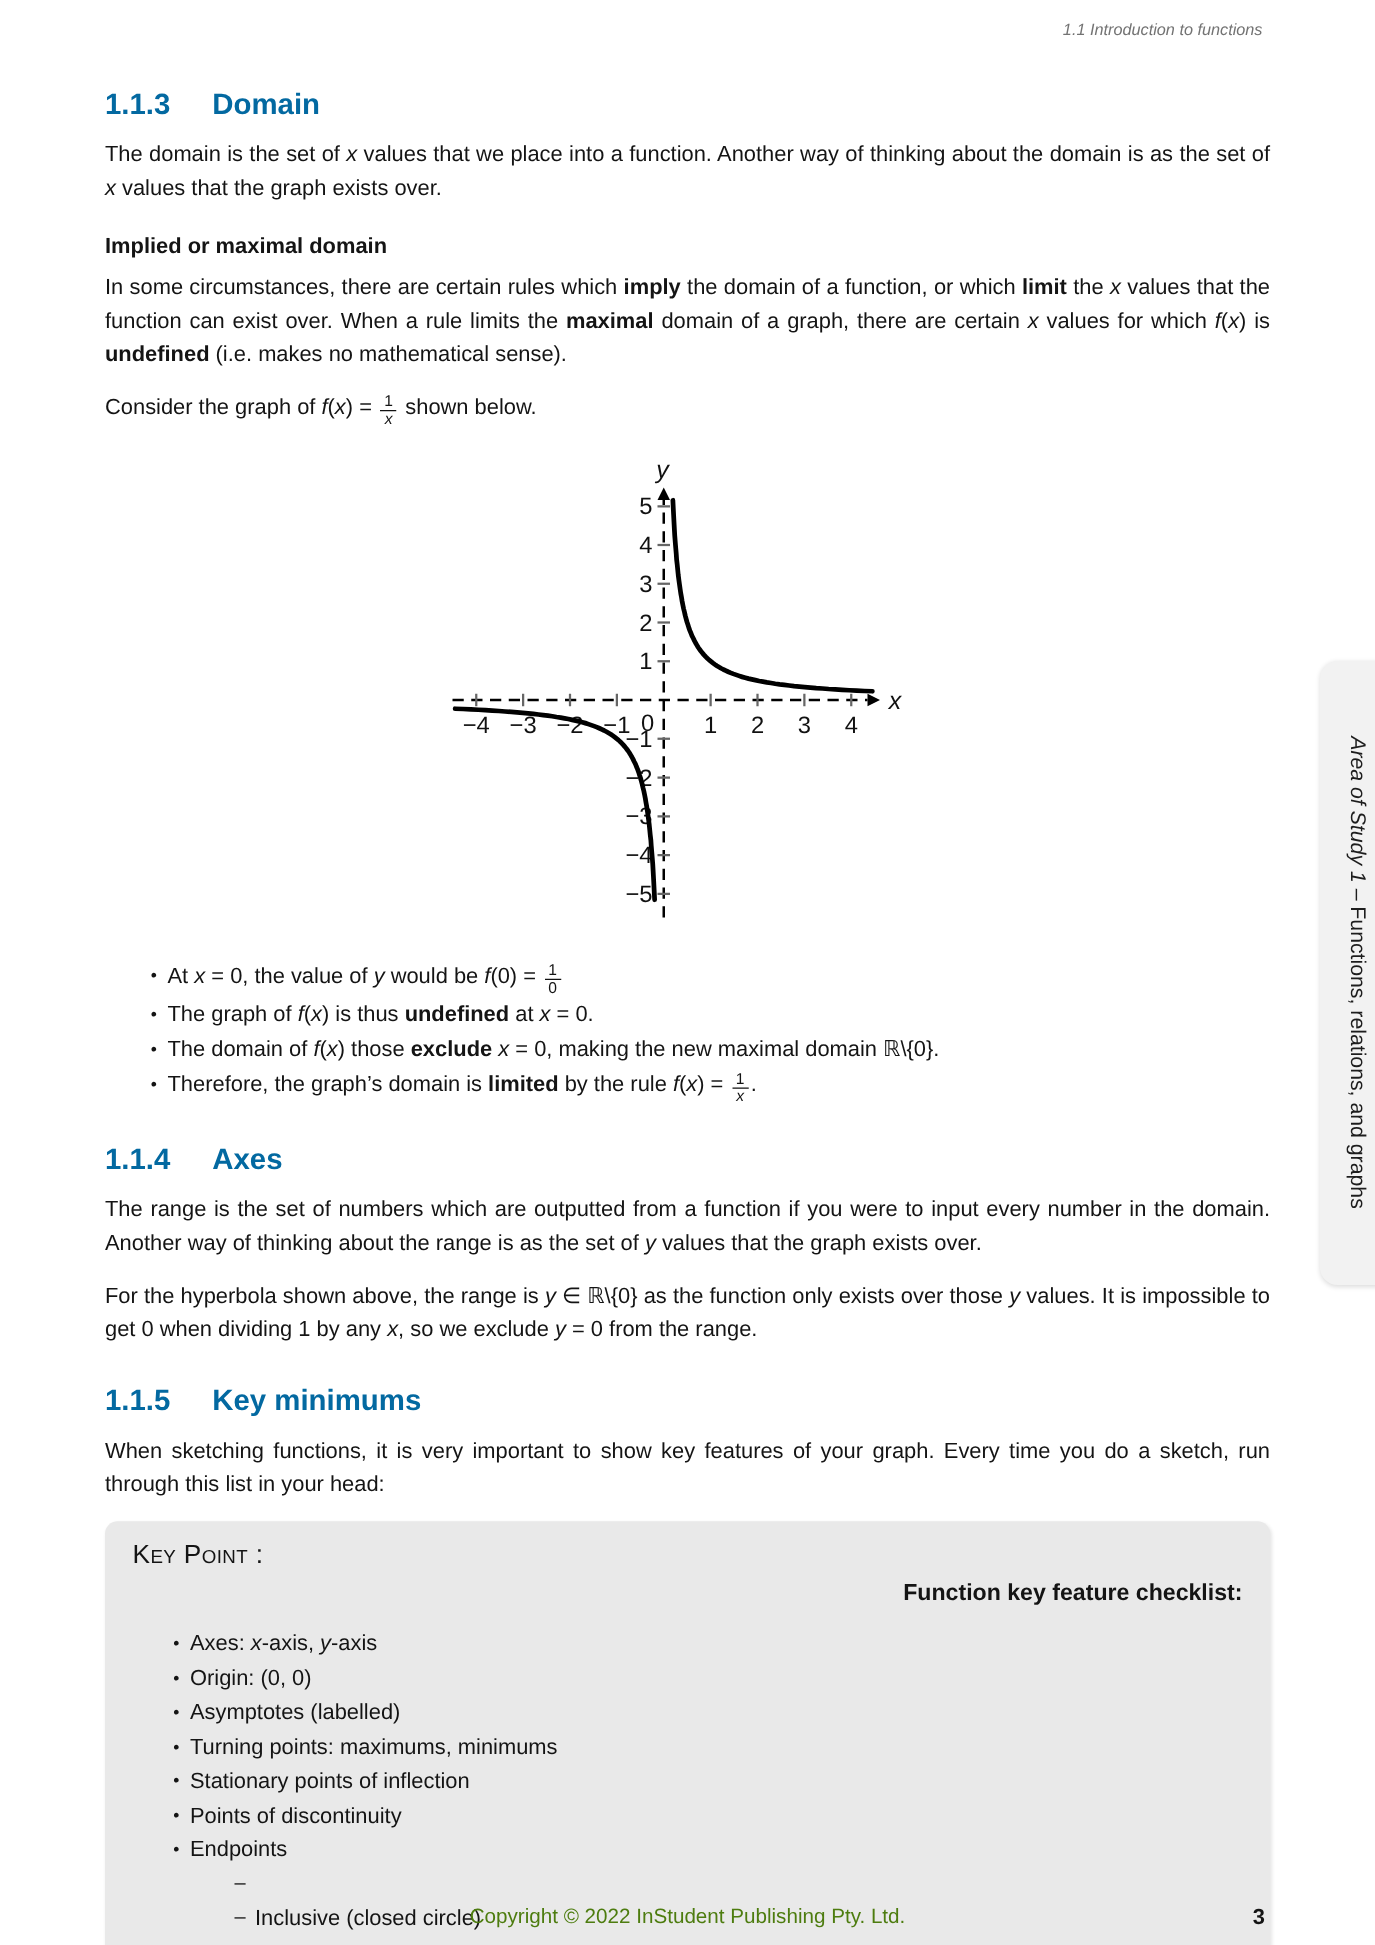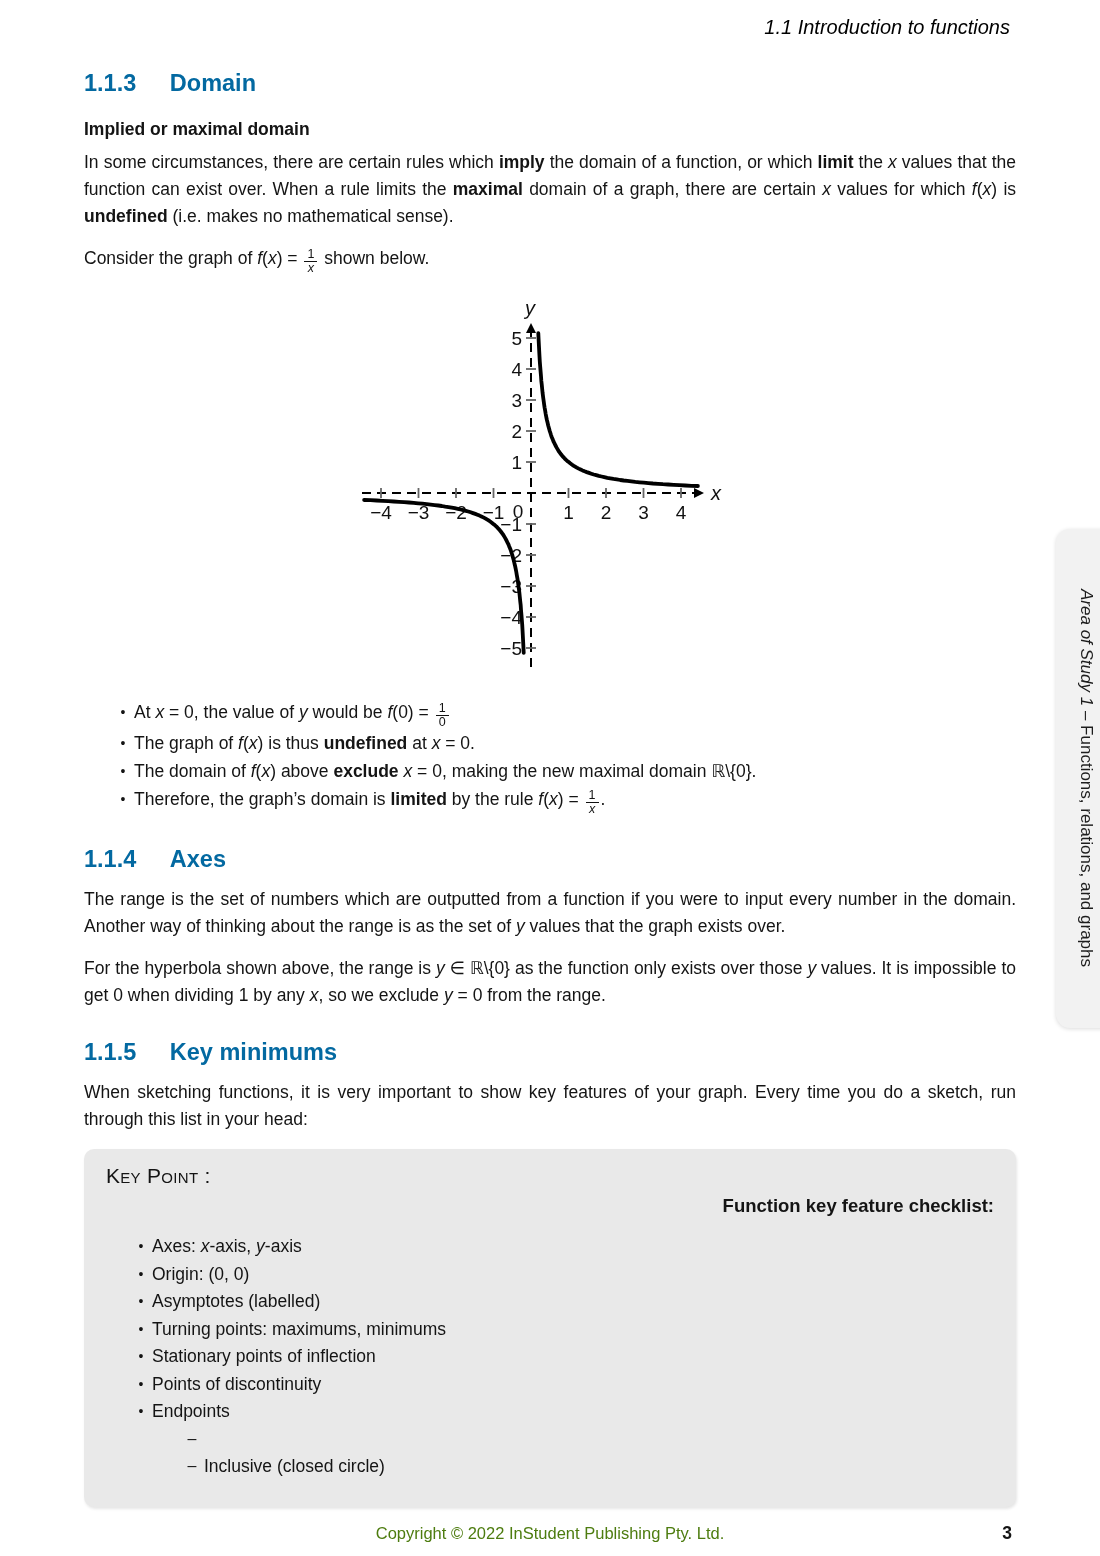--- a/index.html
+++ b/index.html
@@ -4,21 +4,21 @@
 <style>
   * { box-sizing: border-box; }
   html,body { margin:0; padding:0; background:#ffffff; }
   .page {
     position:relative; width:1100px; height:1556px; background:#fff;
     font-family:"Liberation Sans","DejaVu Sans",sans-serif; color:#141414;
     overflow:hidden;
   }
   .running-head {
     position:absolute; top:16px; right:90px;
-    font-style:italic; font-size:20px; color:#000000;
+    font-style:italic; font-size:13px; color:#737373;
   }
   .content { position:absolute; left:84px; top:0; width:932px; padding-top:70px; }
 
   h2.sec { font-size:23.5px; font-weight:bold; margin:0 0 13px 0; color:#0369a1; }
   h2.sec .sec-num { display:inline-block; }
   h2.sec .sec-title { display:inline-block; margin-left:27px; }
   h2.sec.later { margin-top:30px; }
 
   .h3 { font-size:17.5px; font-weight:bold; margin:22px 0 9px 0; }
 
@@ -78,20 +78,21 @@
 
   <div class="running-head">1.1 Introduction to functions</div>
 
   <div class="content">
 
     <h2 class="sec">
       <span class="sec-num">1.1.3</span>
       <span class="sec-title">Domain</span>
     </h2>
 
+    <p class="body"><span>The domain is the set of </span><span class="it">x</span><span> values that we place into a function. Another way of thinking about the domain is as the set of </span><span class="it">x</span><span> values that the graph exists over.</span></p>
 
     <div class="h3">Implied or maximal domain</div>
 
     <p class="body"><span>In some circumstances, there are certain rules which </span><span class="bd">imply</span><span> the domain of a function, or which </span><span class="bd">limit</span><span> the </span><span class="it">x</span><span> values that the function can exist over. When a rule limits the </span><span class="bd">maximal</span><span> domain of a graph, there are certain </span><span class="it">x</span><span> values for which </span><span class="it">f</span><span>(</span><span class="it">x</span><span>) is </span><span class="bd">undefined</span><span> (i.e. makes no mathematical sense).</span></p>
 
     <p class="body noj"><span>Consider the graph of </span><span class="it">f</span><span>(</span><span class="it">x</span><span>) = </span><span class="frac"><span class="num">1</span><span class="den it">x</span></span><span> shown below.</span></p>
 
     <div class="graph-wrap" id="graph"><svg width="390" height="380" viewBox="0 0 390 380">
           <line x1="8" y1="194" x2="340" y2="194" stroke="#000" stroke-width="2" stroke-dasharray="9 6"></line>
           <polygon points="340,189 350,194 340,199" fill="#000"></polygon>
@@ -144,21 +145,21 @@
       <div class="li">
         <span class="marker">•</span>
         <span class="litext"><span>At </span><span class="it">x</span><span> = 0, the value of </span><span class="it">y</span><span> would be </span><span class="it">f</span><span>(0) = </span><span class="frac"><span class="num">1</span><span class="den">0</span></span></span>
       </div>
       <div class="li">
         <span class="marker">•</span>
         <span class="litext"><span>The graph of </span><span class="it">f</span><span>(</span><span class="it">x</span><span>) is thus </span><span class="bd">undefined</span><span> at </span><span class="it">x</span><span> = 0.</span></span>
       </div>
       <div class="li">
         <span class="marker">•</span>
-        <span class="litext"><span>The domain of </span><span class="it">f</span><span>(</span><span class="it">x</span><span>) above </span><span class="bd">exclude</span><span> </span><span class="it">x</span><span> = 0, making the new maximal domain ℝ\{0}.</span></span>
+        <span class="litext"><span>The domain of </span><span class="it">f</span><span>(</span><span class="it">x</span><span>) those </span><span class="bd">exclude</span><span> </span><span class="it">x</span><span> = 0, making the new maximal domain ℝ\{0}.</span></span>
       </div>
       <div class="li">
         <span class="marker">•</span>
         <span class="litext"><span>Therefore, the graph’s domain is </span><span class="bd">limited</span><span> by the rule </span><span class="it">f</span><span>(</span><span class="it">x</span><span>) = </span><span class="frac"><span class="num">1</span><span class="den it">x</span></span><span>.</span></span>
       </div>
     </div>
 
     <h2 class="sec later">
       <span class="sec-num">1.1.4</span>
       <span class="sec-title">Axes</span>

